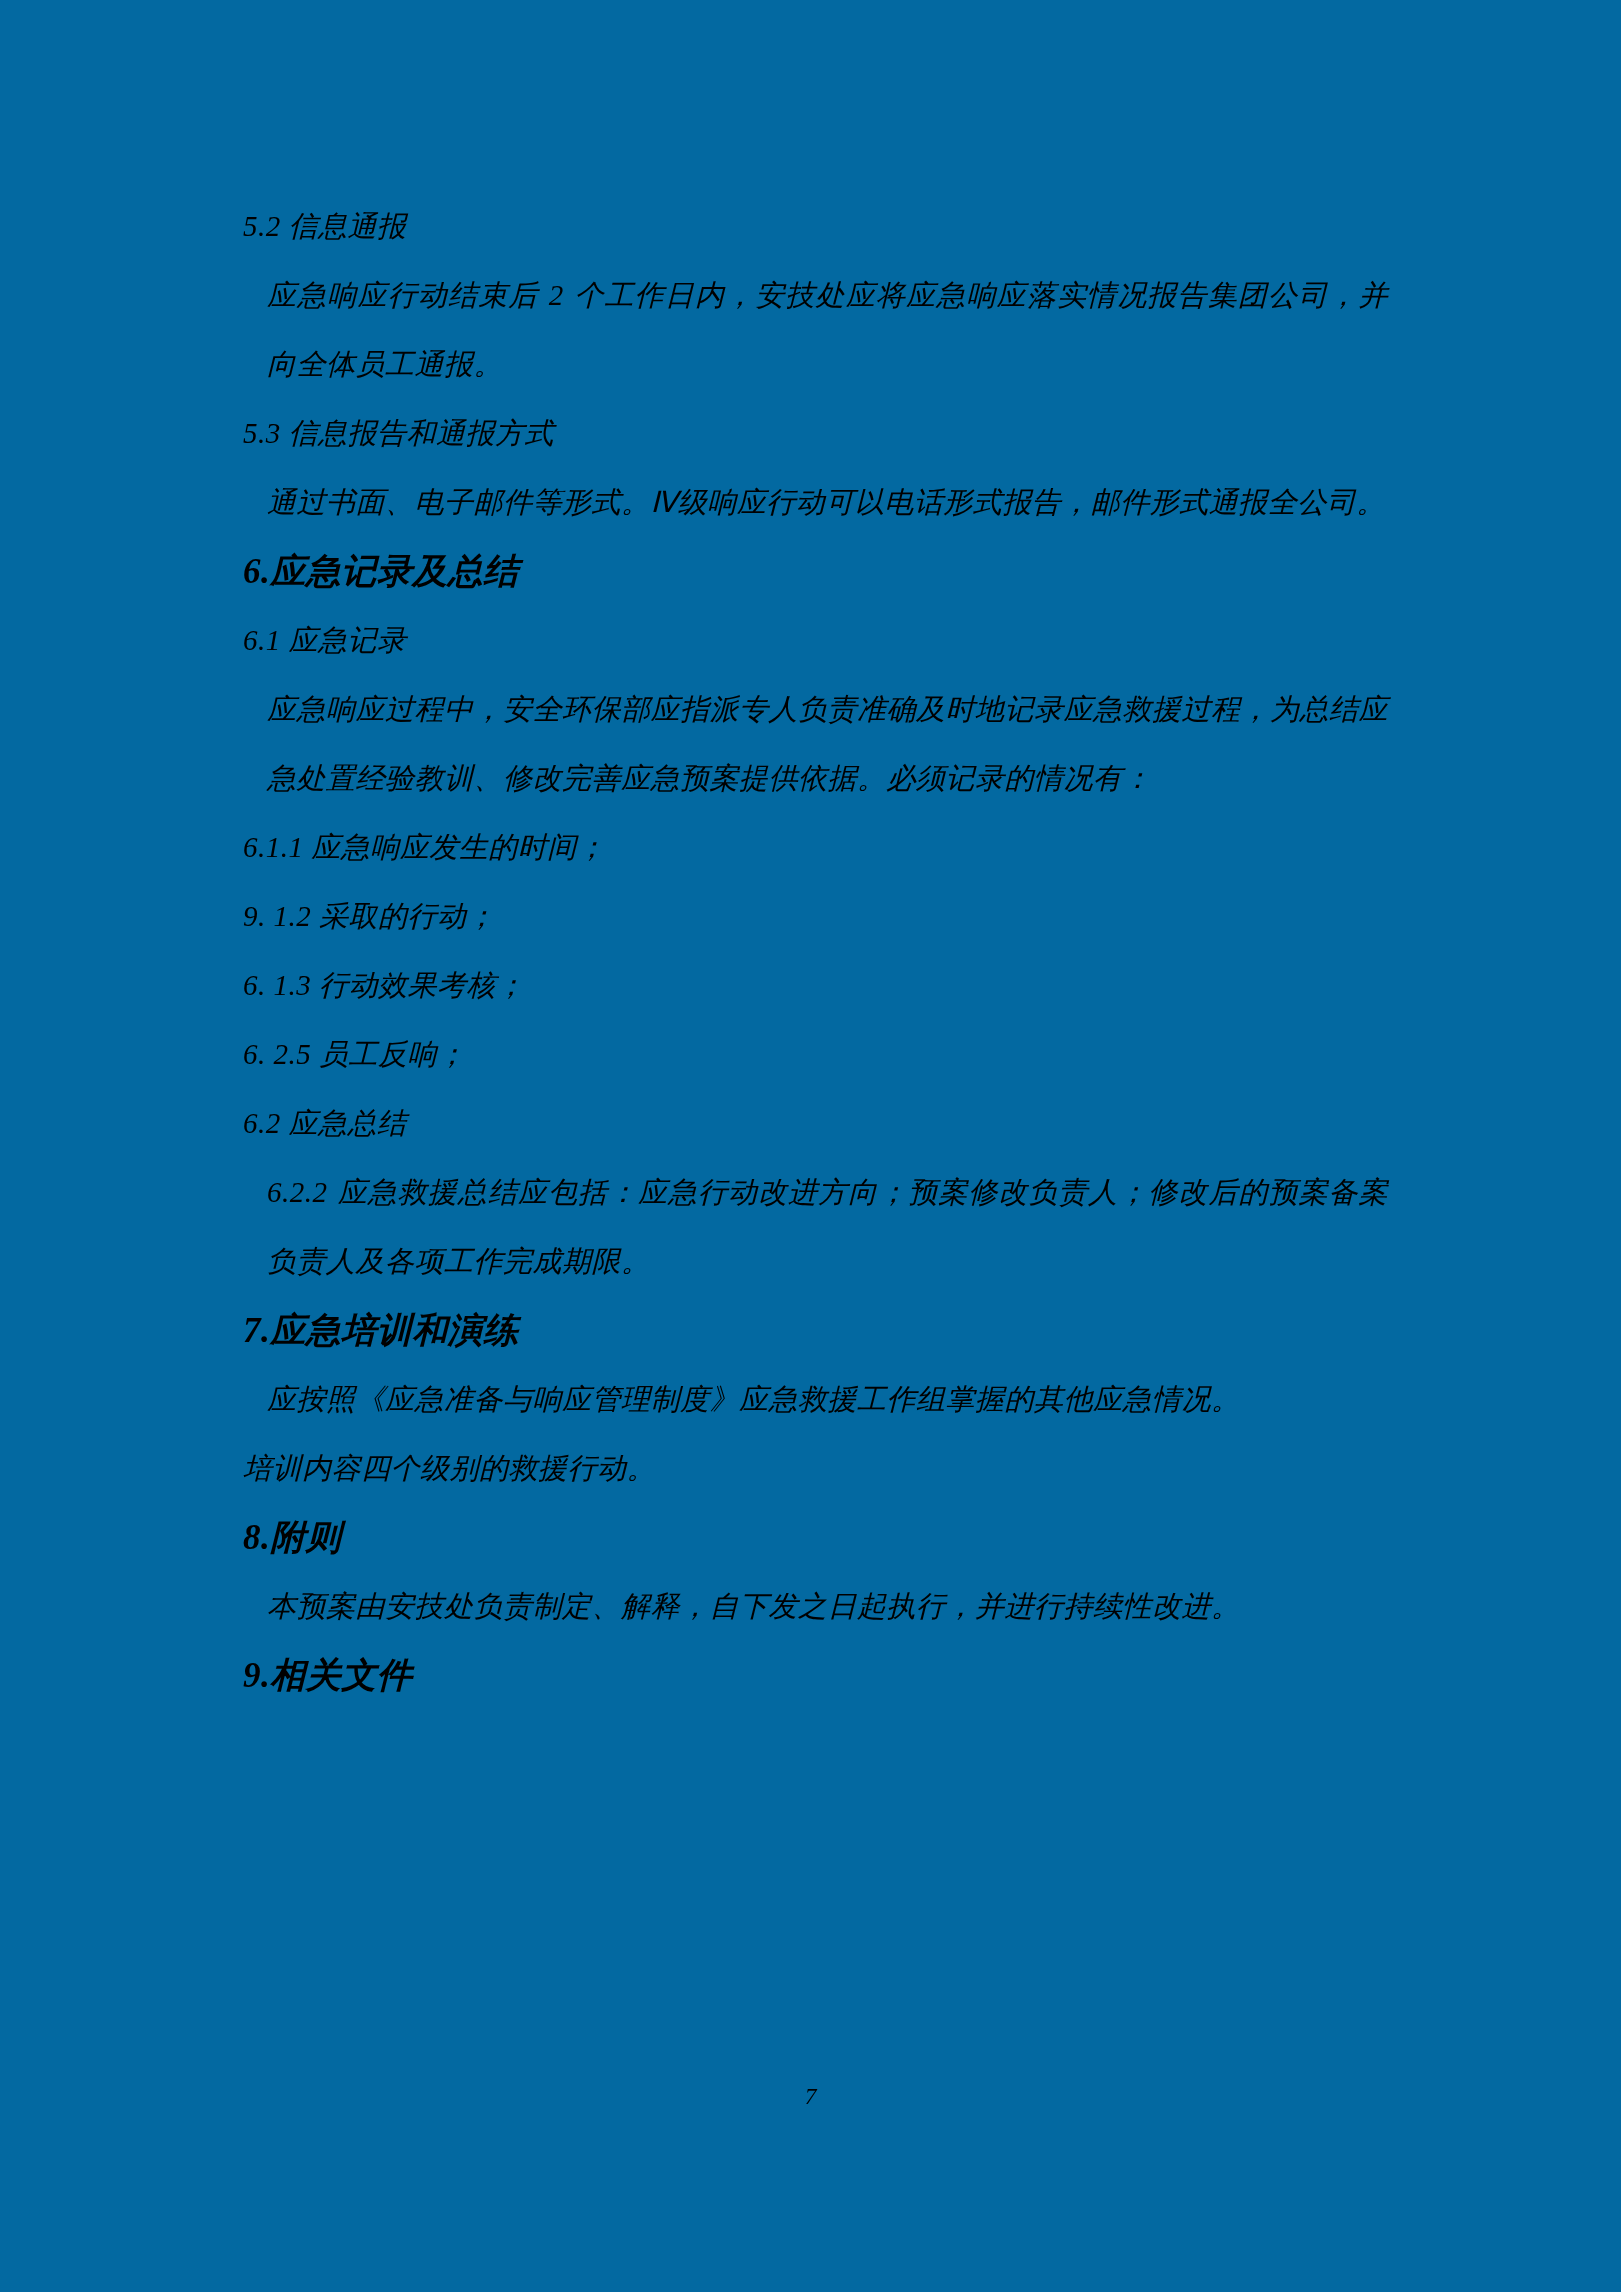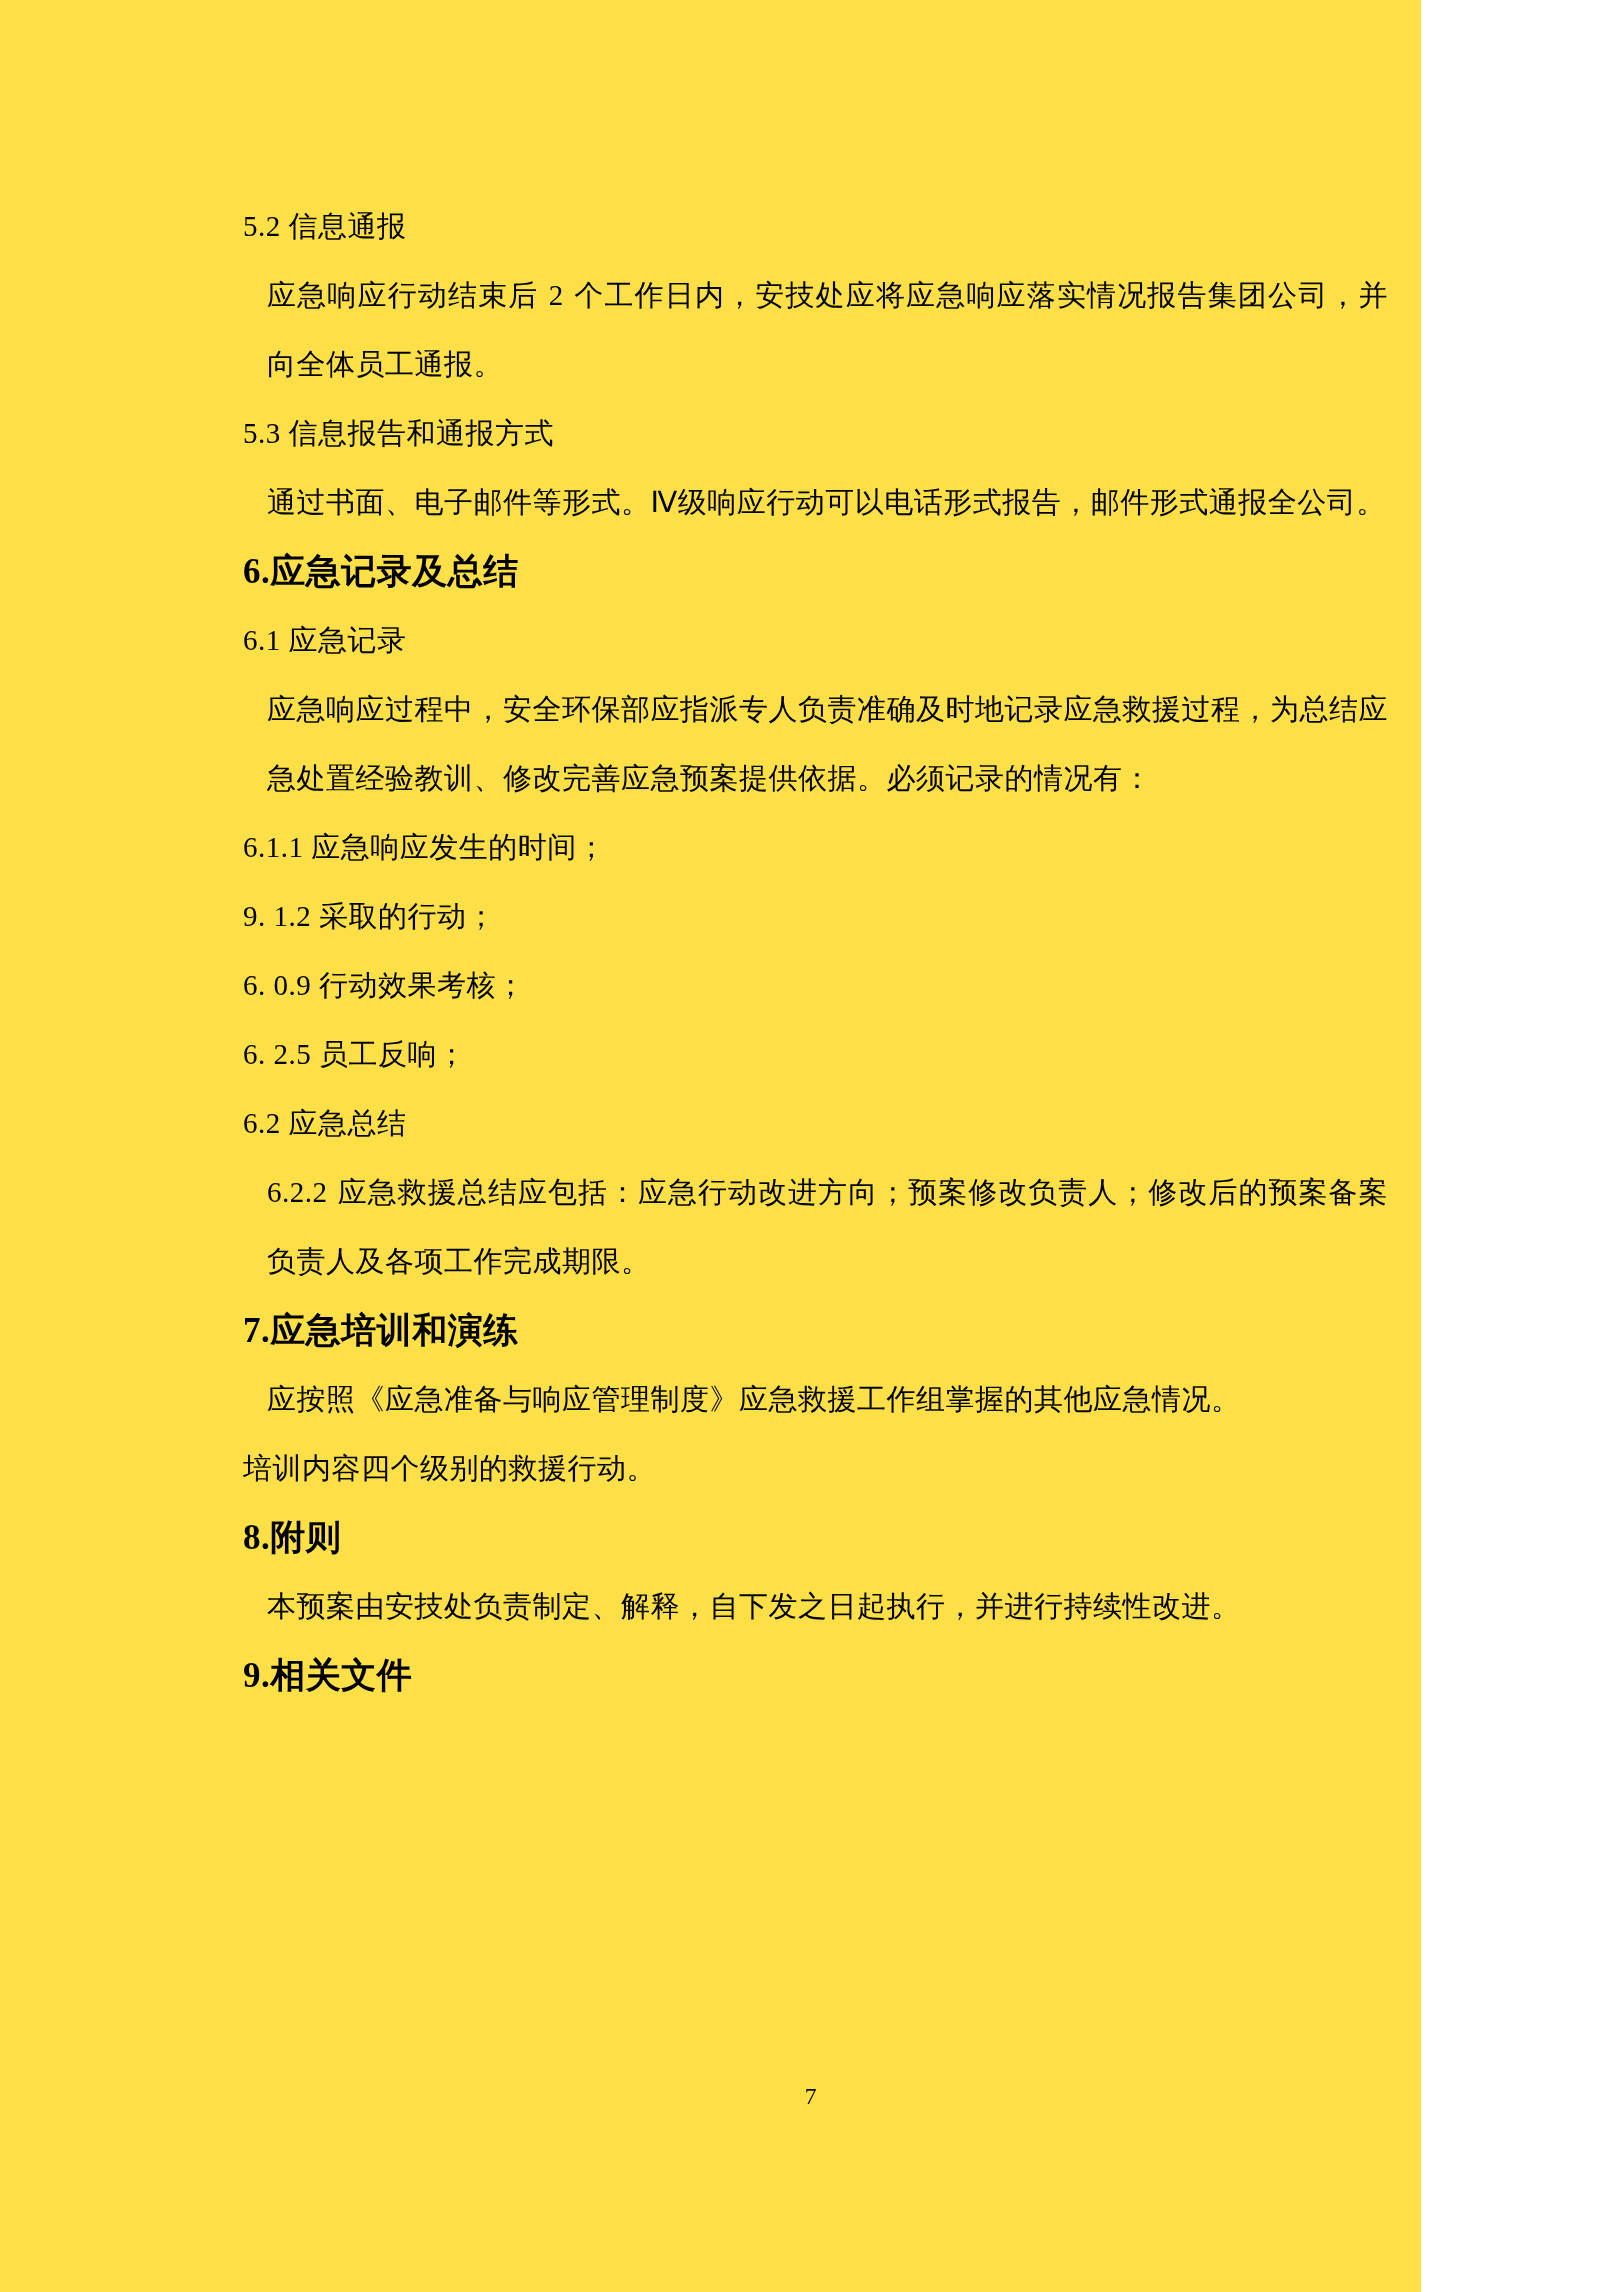--- a/index.html
+++ b/index.html
@@ -2,27 +2,28 @@
 <html><head>
 <meta charset="utf-8">
 <style>
   html, body {
     margin: 0;
     padding: 0;
     background: #ffffff;
   }
   .page {
     position: relative;
-    width: 1421px;
+    width: 1621px;
     height: 2293px;
-    background: #fde047;
+    background: #0369a1;
     box-sizing: border-box;
     font-family: "Liberation Serif", serif;
     color: #000000;
     overflow: hidden;
+    font-style: italic;
   }
   .content {
     position: absolute;
     left: 243px;
     top: 192px;
     width: 1145px;
   }
   .line {
     font-size: 29px;
     line-height: 69px;
@@ -64,21 +65,21 @@
   <div class="content" id="body-container">
       <div class="line">5.2 信息通报</div>
       <div class="para wide-spacing">应急响应行动结束后 2 个工作日内，安技处应将应急响应落实情况报告集团公司，并向全体员工通报。</div>
       <div class="line">5.3 信息报告和通报方式</div>
       <div class="para wide-spacing">通过书面、电子邮件等形式。Ⅳ级响应行动可以电话形式报告，邮件形式通报全公司。</div>
       <div class="heading">6.应急记录及总结</div>
       <div class="line">6.1 应急记录</div>
       <div class="para wide-spacing">应急响应过程中，安全环保部应指派专人负责准确及时地记录应急救援过程，为总结应急处置经验教训、修改完善应急预案提供依据。必须记录的情况有：</div>
       <div class="line">6.1.1 应急响应发生的时间；</div>
       <div class="line">9. 1.2 采取的行动；</div>
-      <div class="line">6. 0.9 行动效果考核；</div>
+      <div class="line">6. 1.3 行动效果考核；</div>
       <div class="line">6. 2.5 员工反响；</div>
       <div class="line">6.2 应急总结</div>
       <div class="para wide-spacing">6.2.2 应急救援总结应包括：应急行动改进方向；预案修改负责人；修改后的预案备案负责人及各项工作完成期限。</div>
       <div class="heading">7.应急培训和演练</div>
       <div class="para wide-spacing">应按照《应急准备与响应管理制度》应急救援工作组掌握的其他应急情况。</div>
       <div class="line">培训内容四个级别的救援行动。</div>
       <div class="heading">8.附则</div>
       <div class="para wide-spacing">本预案由安技处负责制定、解释，自下发之日起执行，并进行持续性改进。</div>
       <div class="heading">9.相关文件</div>
     </div>

